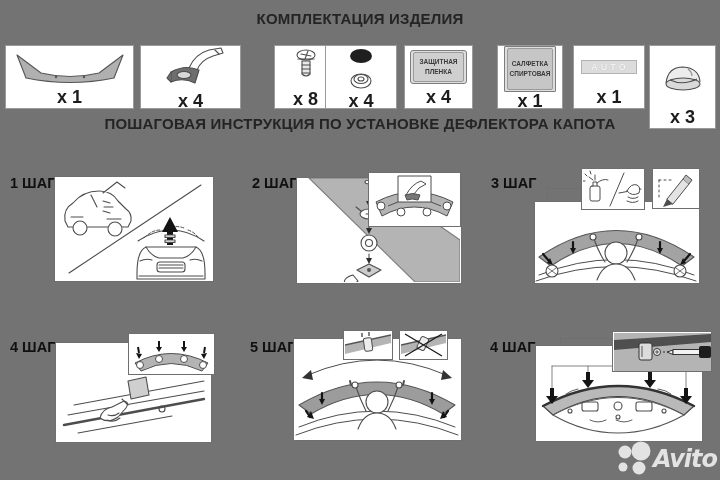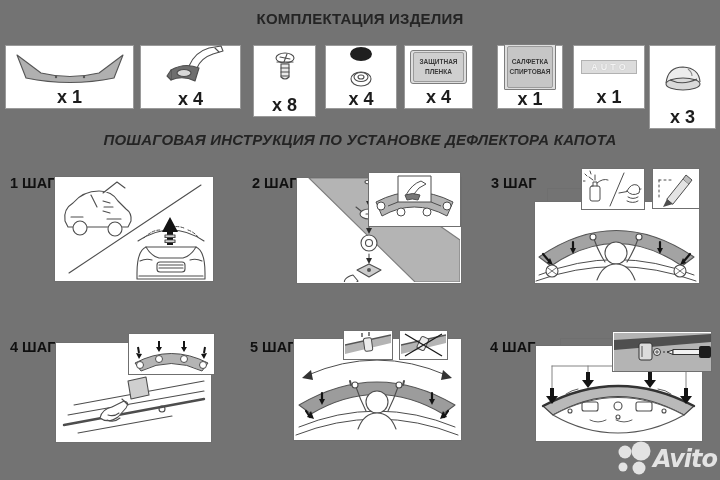--- a/index.html
+++ b/index.html
@@ -1,21 +1,21 @@
 <!DOCTYPE html>
 <html><head>
 <meta charset="utf-8">
 <style>
   html,body{margin:0;padding:0;background:#fff;}
   #page{position:relative;width:720px;height:480px;background:#737373;overflow:hidden;
         font-family:"Liberation Sans", sans-serif;}
   .abs{position:absolute;}
   .title{width:720px;text-align:center;font-weight:bold;font-size:15px;color:#242424;letter-spacing:.2px;}
   .pbox{border:1.5px solid #9a9a9a;box-sizing:border-box;display:flex;flex-direction:column;
-        align-items:center;justify-content:center;background:#fff;}
+        align-items:center;justify-content:space-between;background:#fff;}
   .pbox .ic{flex:1;display:flex;align-items:center;justify-content:center;width:100%;}
   .qty{font-weight:bold;font-size:18px;color:#1c1c1c;padding-bottom:2px;line-height:1;}
   .slabel{font-weight:bold;font-size:14.5px;color:#101010;white-space:nowrap;}
   .sbox{border:1.5px solid #6f6f6f;box-sizing:border-box;background:#fff;z-index:1;}
   .inset{border:1.5px solid #6f6f6f;box-sizing:border-box;background:#fff;z-index:3;
          display:flex;align-items:center;justify-content:center;}
   .conn{background:#6f6f6f;z-index:2;}
   .filmtag{box-sizing:border-box;border:1px solid #7d7d7d;border-radius:3px;background:#dedede;
            padding:2px;display:flex;align-items:center;justify-content:center;}
   .filmtag .inner{background:#cfcfcf;border:1px solid #9b9b9b;border-radius:2px;width:100%;height:100%;
@@ -27,21 +27,21 @@
   .wm-text{font-size:24px;font-weight:bold;letter-spacing:-1px;line-height:1;
            font-family:"DejaVu Sans", sans-serif;font-style:italic;}
   svg{display:block;}
 </style>
 </head>
 <body>
 
 <div id="page">
 
   <div class="abs title" style="left:0;top:10px;">КОМПЛЕКТАЦИЯ ИЗДЕЛИЯ</div>
-  <div class="abs title" style="left:0;top:131px;font-style:italic;">ПОШАГОВАЯ ИНСТРУКЦИЯ ПО УСТАНОВКЕ ДЕФЛЕКТОРА КАПОТА</div>
+  <div class="abs title" style="left:0;top:115px;">ПОШАГОВАЯ ИНСТРУКЦИЯ ПО УСТАНОВКЕ ДЕФЛЕКТОРА КАПОТА</div>
 
   <div class="abs pbox" style="left:5px;top:45px;width:129px;height:64px;">
     <div class="ic">
       <svg width="118" height="40" viewBox="0 0 118 40">
         <g stroke="#555" stroke-width="1.1" fill="none" stroke-linejoin="round">
           <path d="M6,8 L30,26 Q59,33 88,26 L112,8 L103,31 Q59,40 15,31 Z" fill="#b0b0b0"></path>
           <circle cx="45" cy="30" r="1.2" fill="#555" stroke="none"></circle>
           <circle cx="73" cy="30" r="1.2" fill="#555" stroke="none"></circle>
         </g>
       </svg>
@@ -57,21 +57,21 @@
           <path d="M60,4 L64,8"></path>
           <path d="M16,26 Q30,18 44,24 L40,37 Q28,31 16,36 Z" fill="#6e6e6e"></path>
           <path d="M16,26 L12,32 L16,36" fill="#6e6e6e"></path>
           <ellipse cx="29" cy="29" rx="7" ry="3.5" fill="#d8d8d8"></ellipse>
         </g>
       </svg>
     </div>
     <div class="qty">x 4</div>
   </div>
 
-  <div class="abs pbox" style="left:253px;top:45px;width:63px;height:72px;">
+  <div class="abs pbox" style="left:274px;top:45px;width:63px;height:64px;">
     <div class="ic">
       <svg width="36" height="44" viewBox="0 0 36 44">
         <g stroke="#4d4d4d" stroke-width="1.1" fill="none" stroke-linecap="round">
           <ellipse cx="18" cy="9" rx="9" ry="5" fill="#fff"></ellipse>
           <path d="M13,8 l10,2 M20,5 l-3,8"></path>
           <path d="M10,13 h16"></path>
           <path d="M14,15 h8 v13 q-4,4 -8,0 z" fill="#e9e9e9"></path>
           <path d="M14,19 h8 M14,23 h8 M14,27 h8"></path>
         </g>
       </svg>

